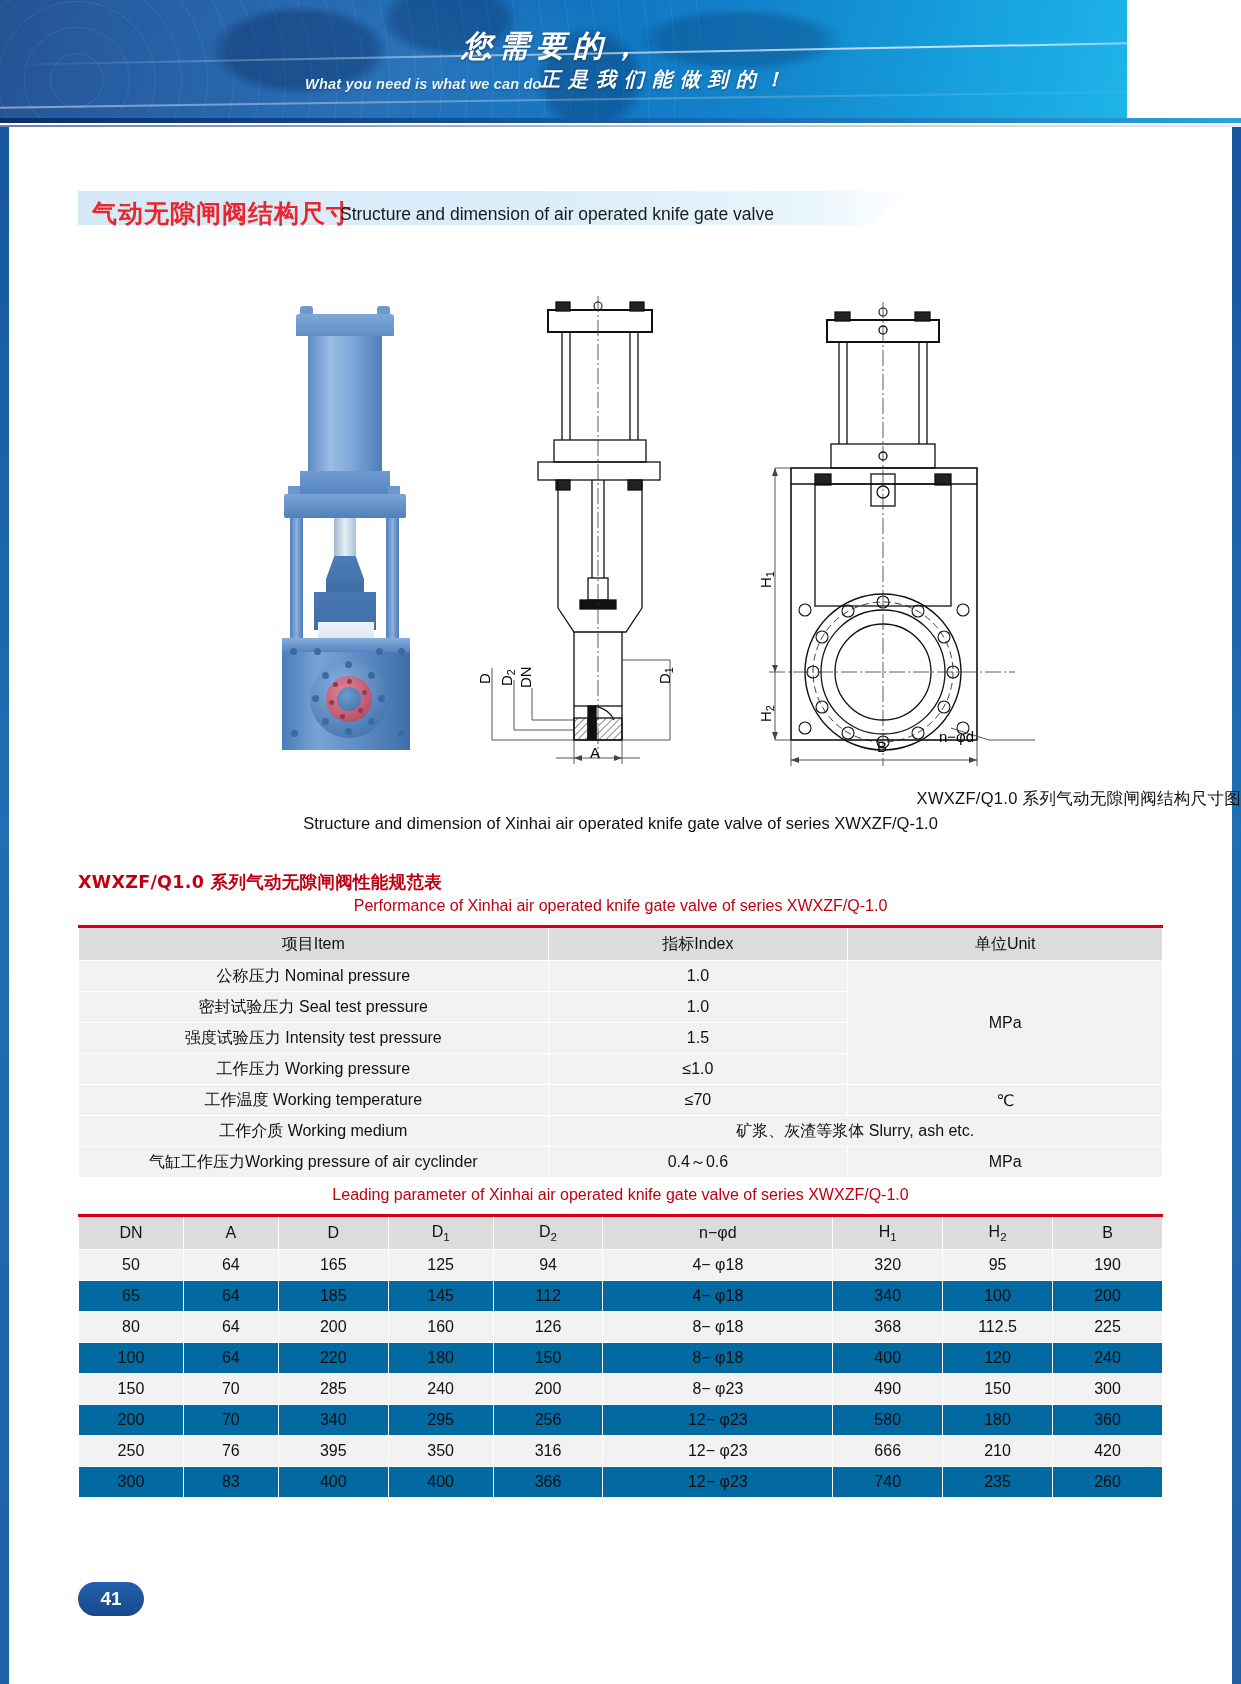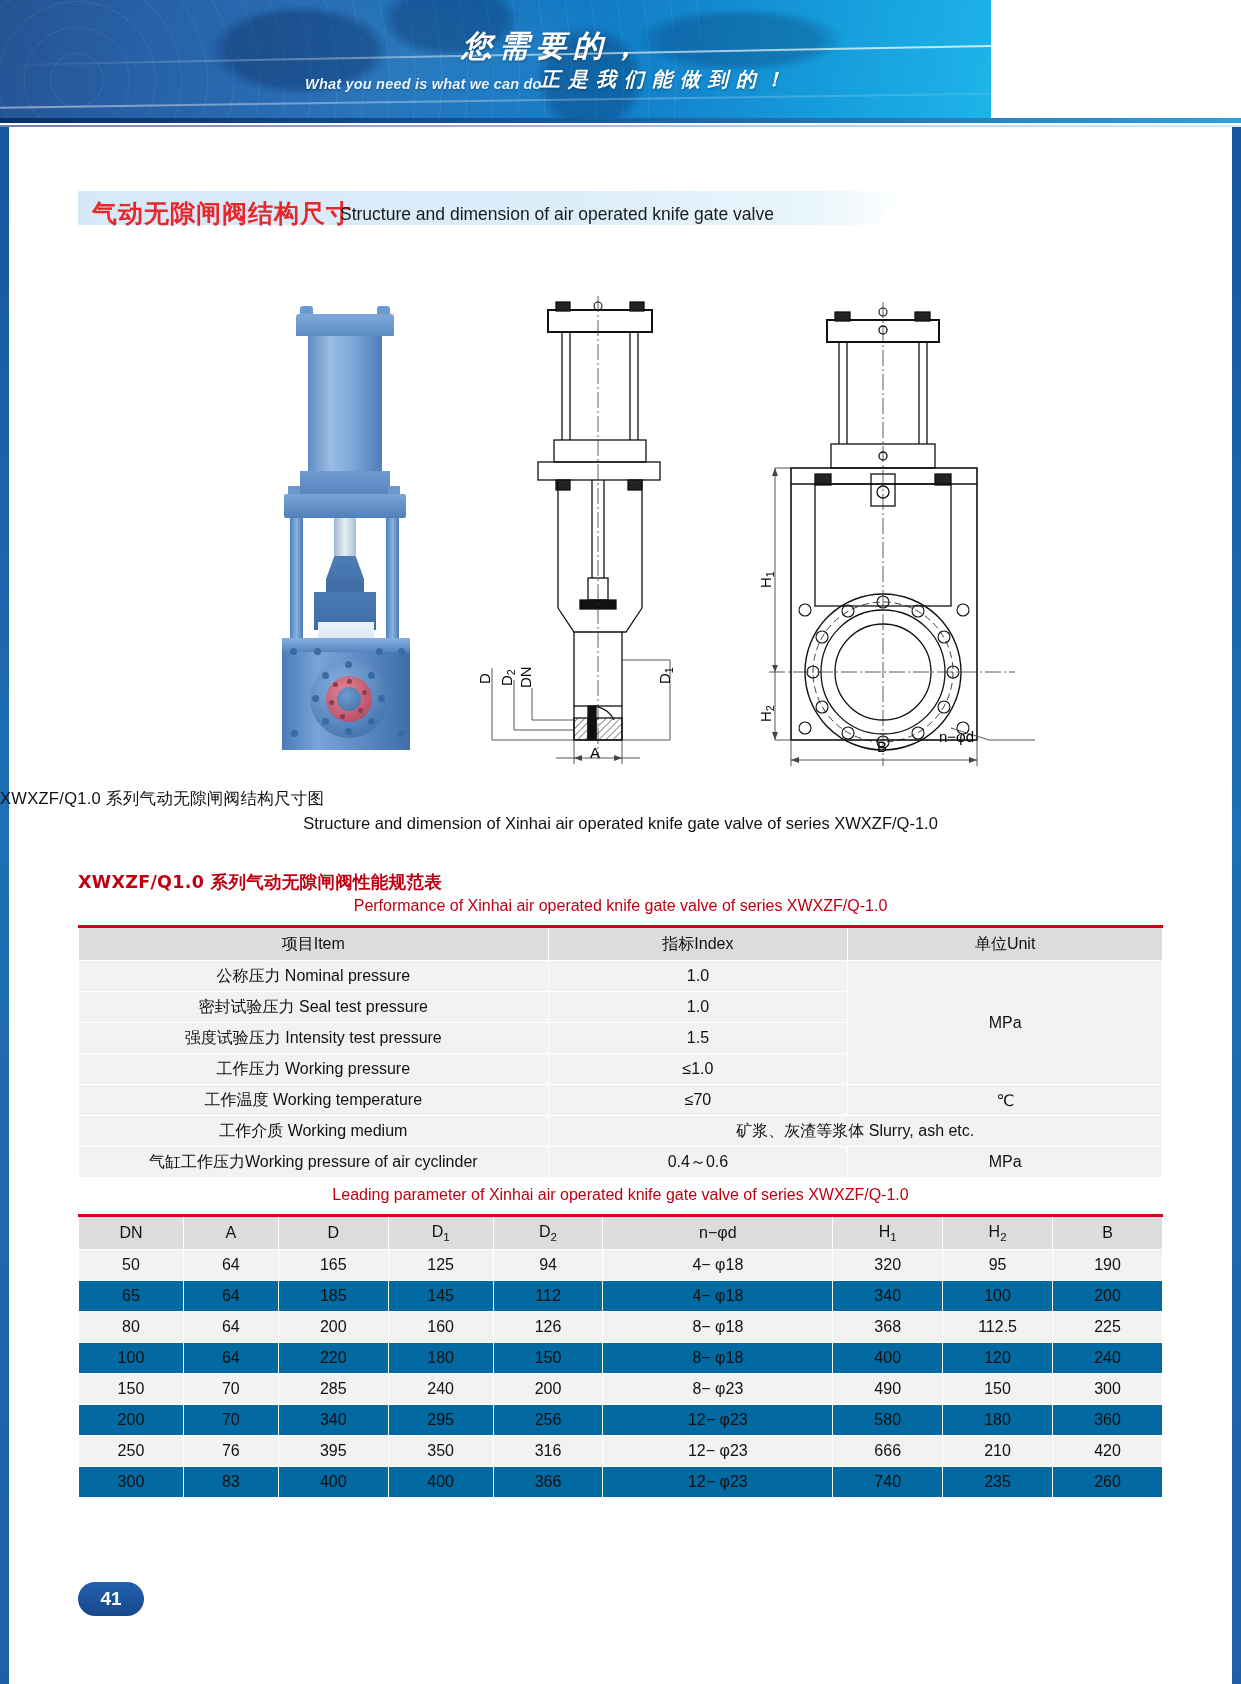--- a/index.html
+++ b/index.html
@@ -7,21 +7,21 @@
     width: 1241px;
     height: 1684px;
     background: #ffffff;
     font-family: "Liberation Sans", "DejaVu Sans", sans-serif;
     overflow: hidden;
   }
   .page { position: relative; width: 1241px; height: 1684px; background:#fff; }
 
   
   .banner {
-    position: absolute; left: 0; top: 0; width: 991px; height: 120px;
+    position: absolute; left: 0; top: 0; width: 1127px; height: 120px;
     background: linear-gradient(100deg,
        #0b3f86 0%, #0d4b98 12%, #0f5bab 30%, #1173bf 50%,
        #1385cc 68%, #16a0dd 85%, #1fb4e8 100%);
     overflow: hidden;
     text-align: center;
   }
   .banner .globe {
     position:absolute; left:-60px; top:-70px; width:760px; height:300px;
     background:
       radial-gradient(ellipse at 30% 45%, rgba(255,255,255,.13) 0 32%, rgba(255,255,255,0) 62%),
@@ -136,21 +136,21 @@
   .vp.flange-bore { left:79px; top:387px; width:24px; height:24px; border-radius:50%;
       background:radial-gradient(circle at 40% 35%, #6e9ccc, #3f6fa8); }
   .vp-bolt { position:absolute; width:7px; height:7px; border-radius:50%; background:#3a6aa2; }
   .vp-redbolt { position:absolute; width:5px; height:5px; border-radius:50%; background:#8d3b51; }
 
   
   .dwg { position:absolute; }
   .dwg svg { display:block; }
 
   .fig-caption-cn {
-    position:absolute; left:0; top:518px; width:1241px; text-align:left;
+    position:absolute; left:0; top:518px; width:1241px; text-align:right;
     font-size:16.5px; color:#111; letter-spacing:.3px;
   }
   .fig-caption-en {
     position:absolute; left:0; top:544px; width:1241px; text-align:center;
     font-size:16.5px; color:#111;
   }
 
   
   .tbl-title-cn {
     text-align:left; font-size:17.5px; font-weight:bold; color:#c00012;

